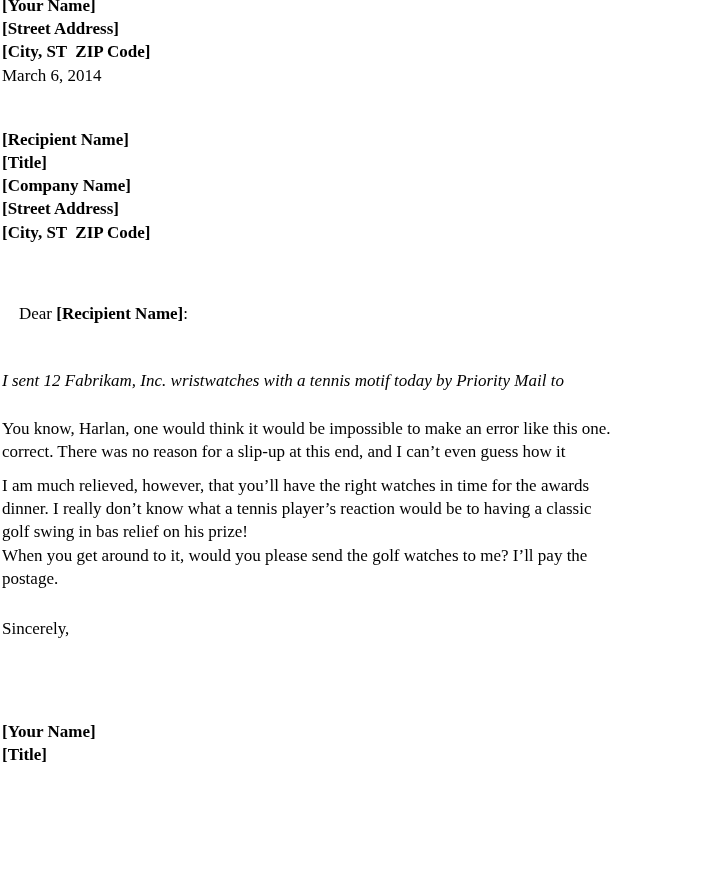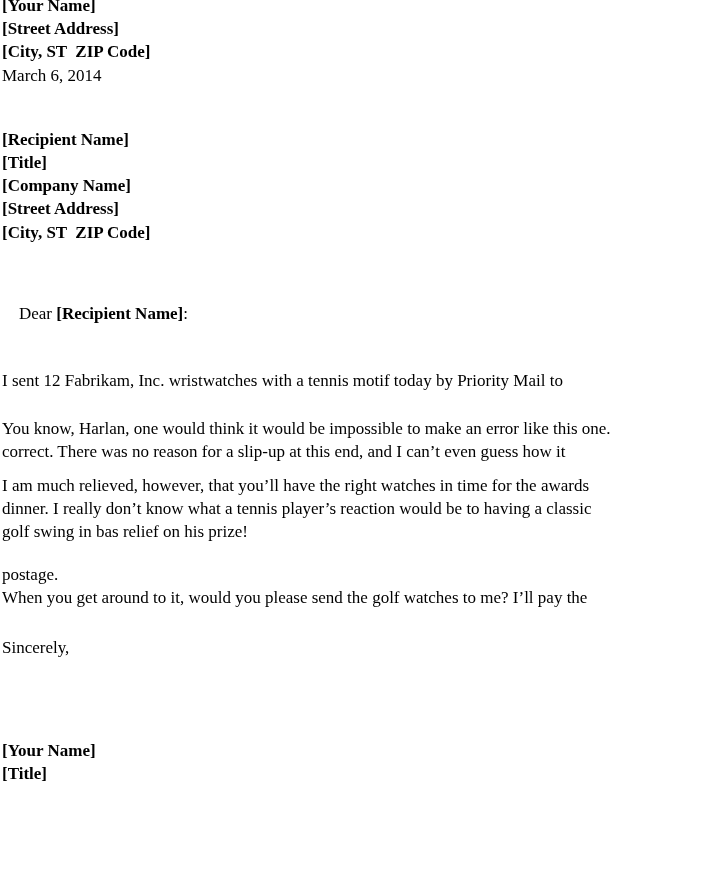--- a/index.html
+++ b/index.html
@@ -26,23 +26,23 @@
   }
   .bold {
     font-weight: bold;
   }
   .body-line {
     white-space: nowrap;
   }
   .sender-block    { margin-bottom: 41px; }
   .recipient-block { margin-bottom: 35px; }
   .salutation      { margin-bottom: 21px; }
-  .para-1          { margin-bottom: 24px; }
+  .para-1          { margin-bottom: 24px; font-style: italic; }
   .para-2          { margin-bottom: 11px; }
-  .para-3          { margin-bottom: 19px; }
+  .para-3          { }
   .para-4          { margin-bottom: 27px; }
   .closing         { margin-bottom: 80px; }
   .signature-block { margin-bottom: 0; }
 </style>
 </head>
 <body>
 
 <div class="page">
 
   <div class="sender-block">
@@ -73,22 +73,22 @@
     <div class="body-line">correct. There was no reason for a slip-up at this end, and I can’t even guess how it</div>
   </div>
 
   <div class="para-3">
     <div class="body-line">I am much relieved, however, that you’ll have the right watches in time for the awards</div>
     <div class="body-line">dinner. I really don’t know what a tennis player’s reaction would be to having a classic</div>
     <div class="body-line">golf swing in bas relief on his prize!</div>
   </div>
 
   <div class="para-4">
+    <div class="body-line">When you get around to it, would you please send the golf watches to me? I’ll pay the</div>
     <div class="body-line">postage.</div>
-    <div class="body-line">When you get around to it, would you please send the golf watches to me? I’ll pay the</div>
   </div>
 
   <div class="closing line">Sincerely,</div>
 
   <div class="signature-block">
     <div class="line bold">[Your Name]</div>
     <div class="line bold">[Title]</div>
   </div>
 
 </div>

